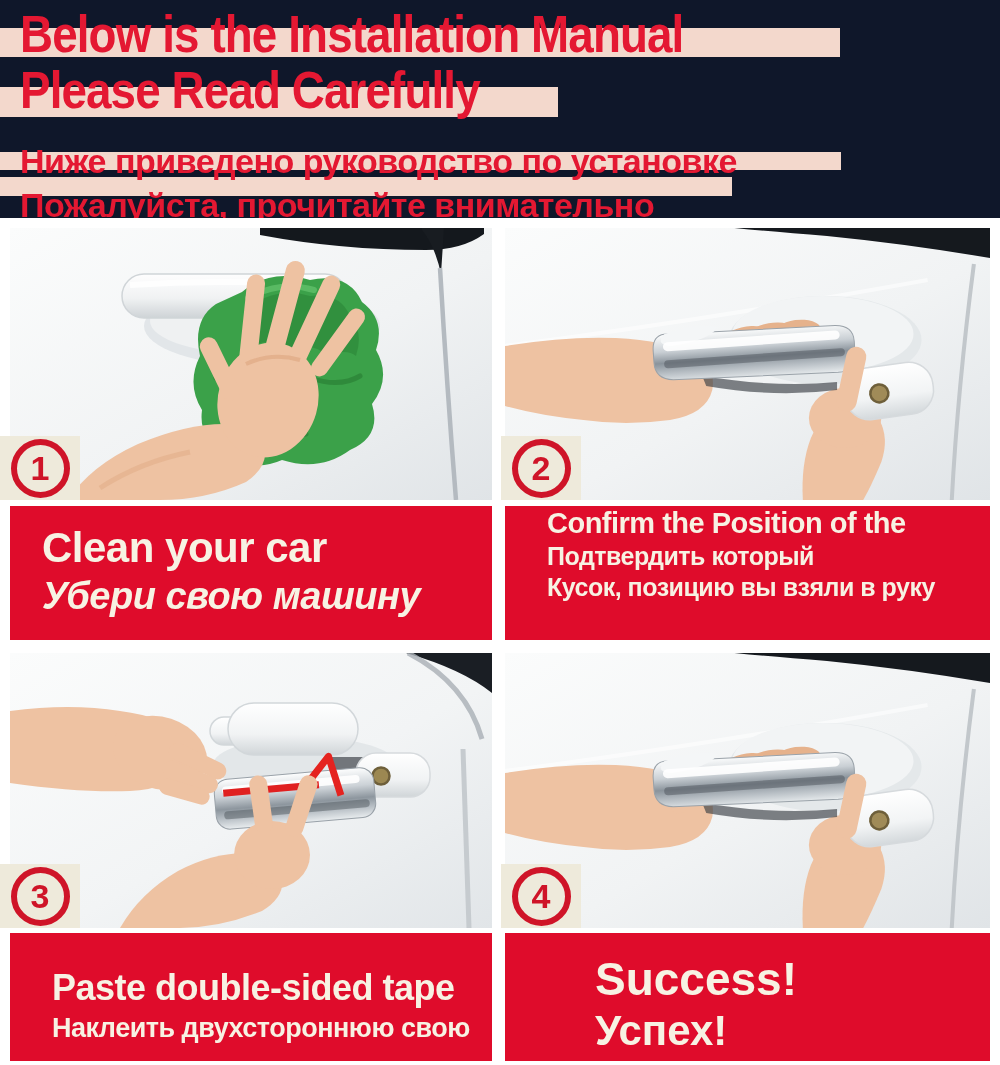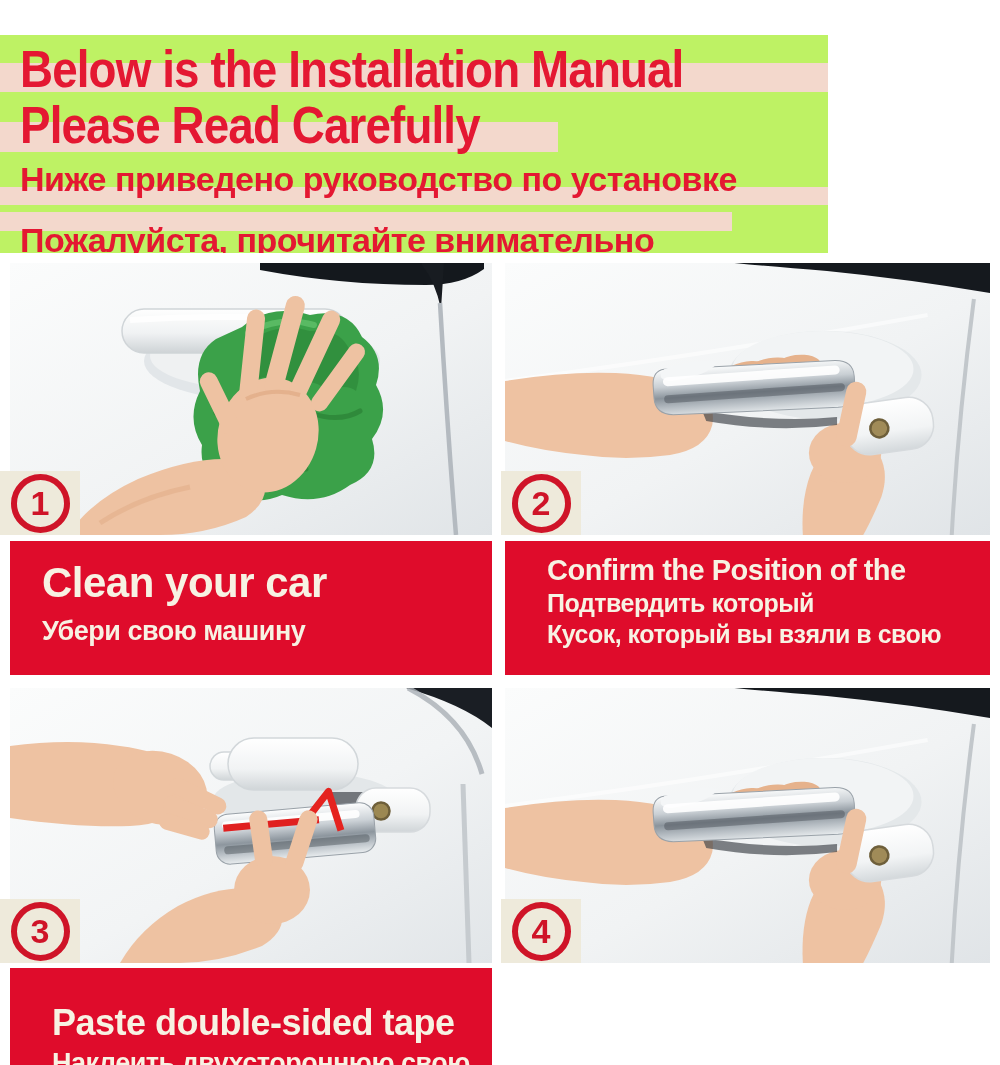--- a/index.html
+++ b/index.html
@@ -4,38 +4,38 @@
 <style>
   html,body{margin:0;padding:0;background:#ffffff;}
   body{
     width:1000px;height:1065px;overflow:hidden;
     font-family:"Liberation Sans","DejaVu Sans",sans-serif;
     -webkit-font-smoothing:antialiased;
   }
   .page{position:relative;width:1000px;height:1065px;background:#ffffff;}
 
   
-  .hdr{position:relative;width:828px;height:218px;background:#bef264;overflow:hidden;margin-top:35px;}
+  .hdr{position:relative;width:1000px;height:218px;background:#0f172a;overflow:hidden;}
   .band{position:absolute;left:0;background:#f3d8cc;z-index:1;}
   .b1{top:28px;width:840px;height:29px;}
   .b2{top:87px;width:558px;height:30px;}
   .b3{top:152px;width:841px;height:18px;}
   .b4{top:177px;width:732px;height:19px;}
   .title{
     position:absolute;left:20px;z-index:2;color:#e41832;font-weight:bold;
     font-size:52px;line-height:1;white-space:nowrap;letter-spacing:-1px;
     transform:scaleX(.88);transform-origin:left top;
   }
   .t1{top:8px;}
   .t2{top:64px;}
   .sub{
     position:absolute;left:20px;z-index:2;color:#e41832;font-weight:bold;
     font-size:34px;line-height:1;white-space:nowrap;letter-spacing:-0.5px;
   }
-  .r1{top:127px;text-align:right;}
+  .r1{top:144px;text-align:right;}
   .r2{top:188px;}
 
   
   .grid{
     margin:10px 10px 0 10px;
     display:grid;grid-template-columns:482px 485px;
     column-gap:13px;row-gap:13px;
   }
   .photo{position:relative;height:272px;background:#edf0f1;}
   .row2 .photo{height:275px;}
@@ -53,22 +53,22 @@
   }
   .num{color:#cf1428;font-size:34px;font-weight:bold;line-height:1;}
 
   .caption{
     margin-top:6px;height:134px;background:#df0c2b;color:#f7f2e3;
     font-weight:bold;box-sizing:border-box;overflow:hidden;
   }
   .row2 .caption{margin-top:5px;height:128px;}
   .cap1{padding:17px 0 0 32px;}
   .cap1 .en{font-size:42px;line-height:50px;letter-spacing:-0.5px;}
-  .cap1 .ru{font-size:27px;line-height:46px;letter-spacing:-0.5px;}
-  .cap2{padding:12px 0 0 42px;}
+  .cap1 .ru{font-size:38px;line-height:46px;letter-spacing:-0.5px;font-style:italic;}
+  .cap2{padding:0 0 0 42px;}
   .cap2 .en{font-size:29px;line-height:35px;letter-spacing:-0.5px;}
   .cap2 .ru{font-size:25px;line-height:31px;letter-spacing:-0.5px;}
   .cap2 .ru:first-of-type{margin-top:4px;}
   .cap3{padding:33px 0 0 42px;}
   .cap3 .en{font-size:36px;line-height:44px;letter-spacing:-0.5px;}
   .cap3 .ru{font-size:27px;line-height:36px;letter-spacing:-0.5px;}
   .cap4{padding:19px 0 0 90px;}
   .cap4 .en{font-size:46px;line-height:54px;}
   .cap4 .ru{font-size:42px;line-height:50px;}
 </style>
@@ -195,21 +195,21 @@
         </svg>
         <div class="badge badge-inset">
           <span class="num-circle">
             <span class="num">2</span>
           </span>
         </div>
       </div>
       <div class="caption cap2">
         <div class="en">Confirm the Position of the</div>
         <div class="ru">Подтвердить который</div>
-        <div class="ru">Кусок, который вы взяли в свою</div>
+        <div class="ru">Кусок, позицию вы взяли в руку</div>
       </div>
     </section>
 
     <section class="step row2">
       <div class="photo" aria-label="hands peeling double-sided tape on chrome cover">
         <svg viewBox="0 0 482 275" preserveAspectRatio="none">
           <defs>
             <linearGradient id="p3door" x1="0" y1="0" x2="1" y2="1">
               <stop offset="0" stop-color="#fbfcfc"></stop>
                 <stop offset=".55" stop-color="#f2f4f5"></stop>
@@ -323,16 +323,20 @@
             <circle cx="372" cy="167" r="9" fill="none" stroke="#6e5f3a" stroke-width="2.5"></circle>
           </g>
           <rect x="-10" y="-44" width="20" height="66" rx="10" transform="translate(342,164) rotate(12)" fill="#eec2a2"></rect>
         </svg>
         <div class="badge badge-inset">
           <span class="num-circle">
             <span class="num">4</span>
           </span>
         </div>
       </div>
+      <div class="caption cap4">
+        <div class="en">Success!</div>
+        <div class="ru">Успех!</div>
+      </div>
     </section>
 
   </main>
 </div>
 
 </body></html>

